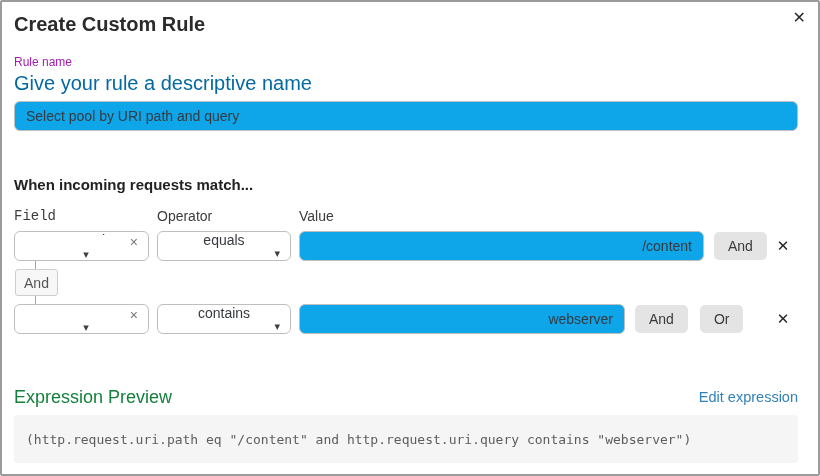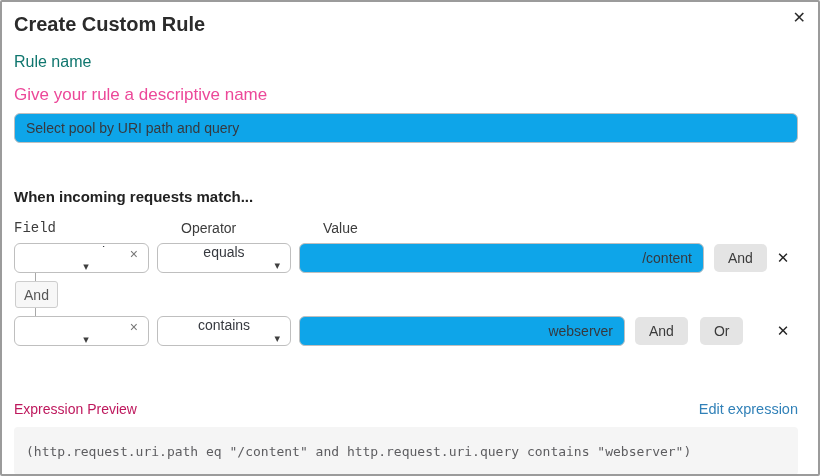--- a/index.html
+++ b/index.html
@@ -30,28 +30,28 @@
   }
   .title {
     margin-top: 10px;
     font-size: 20px;
     font-weight: 700;
     color: #2b2b2b;
     line-height: 25px;
   }
   .field-label {
     margin-top: 16px;
-    font-size: 16px;
-    color: #0f766e;
+    font-size: 12px;
+    color: #a21caf;
     line-height: 18px;
   }
   .helper {
-    margin-top: 15px;
-    font-size: 17px;
-    color: #ec4899;
+    margin-top: 3px;
+    font-size: 20px;
+    color: #0369a1;
     line-height: 18px;
   }
   .text-input {
     height: 30px;
     border: 1px solid #bfbfbf;
     border-radius: 6px;
     padding: 0 11px;
     font-family: "Liberation Sans", "DejaVu Sans", sans-serif;
     font-size: 14px;
     color: #36393f;
@@ -68,21 +68,21 @@
     line-height: 20px;
   }
   .col-labels {
     display: flex;
     margin-top: 13px;
     font-size: 14px;
     color: #3c3c3c;
     line-height: 16px;
   }
   .col-labels .c1 { width: 143px; font-family: Liberation Mono, monospace; }
-  .col-labels .c2 { width: 142px; margin-left: 24px; }
+  .col-labels .c2 { width: 142px; }
   .cond-row {
     display: flex;
     align-items: center;
     margin-top: 7px;
     height: 30px;
   }
   .select {
     display: flex;
     align-items: center;
     height: 30px;
@@ -159,21 +159,21 @@
     color: #565656;
     cursor: pointer;
   }
   .expr-head {
     margin-top: 54px;
     display: flex;
     justify-content: space-between;
     align-items: center;
     line-height: 18px;
   }
-  .expr-label { font-size: 14px; color: #be185d; }
+  .expr-label { font-size: 18px; color: #15803d; }
   .expr-edit {
     font-size: 14.5px;
     color: #3181b8;
     text-decoration: none;
     cursor: pointer;
   }
   .code-block {
     margin-top: 9px;
     height: 48px;
     background: #f5f5f5;

